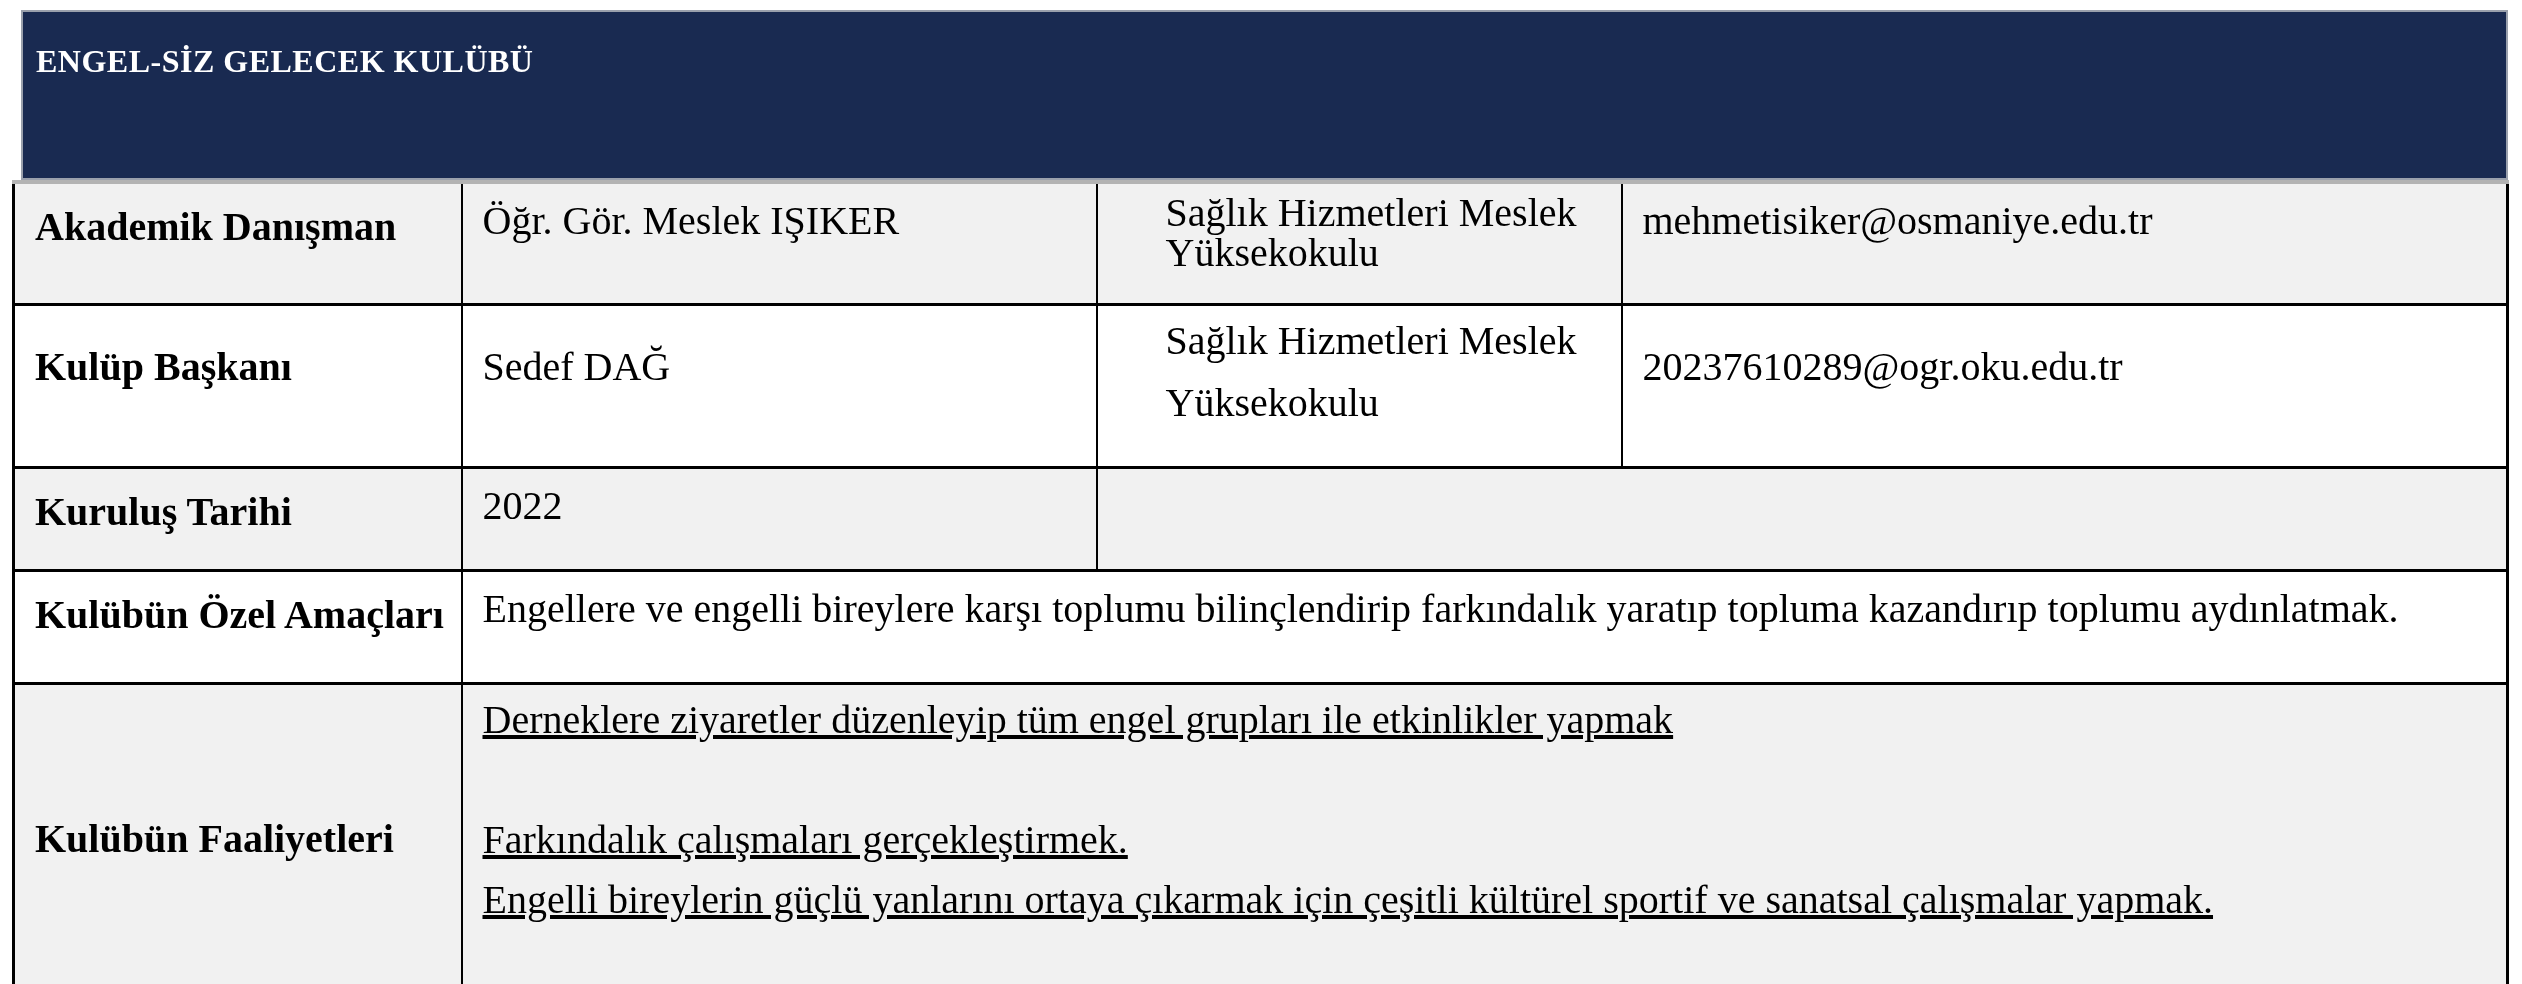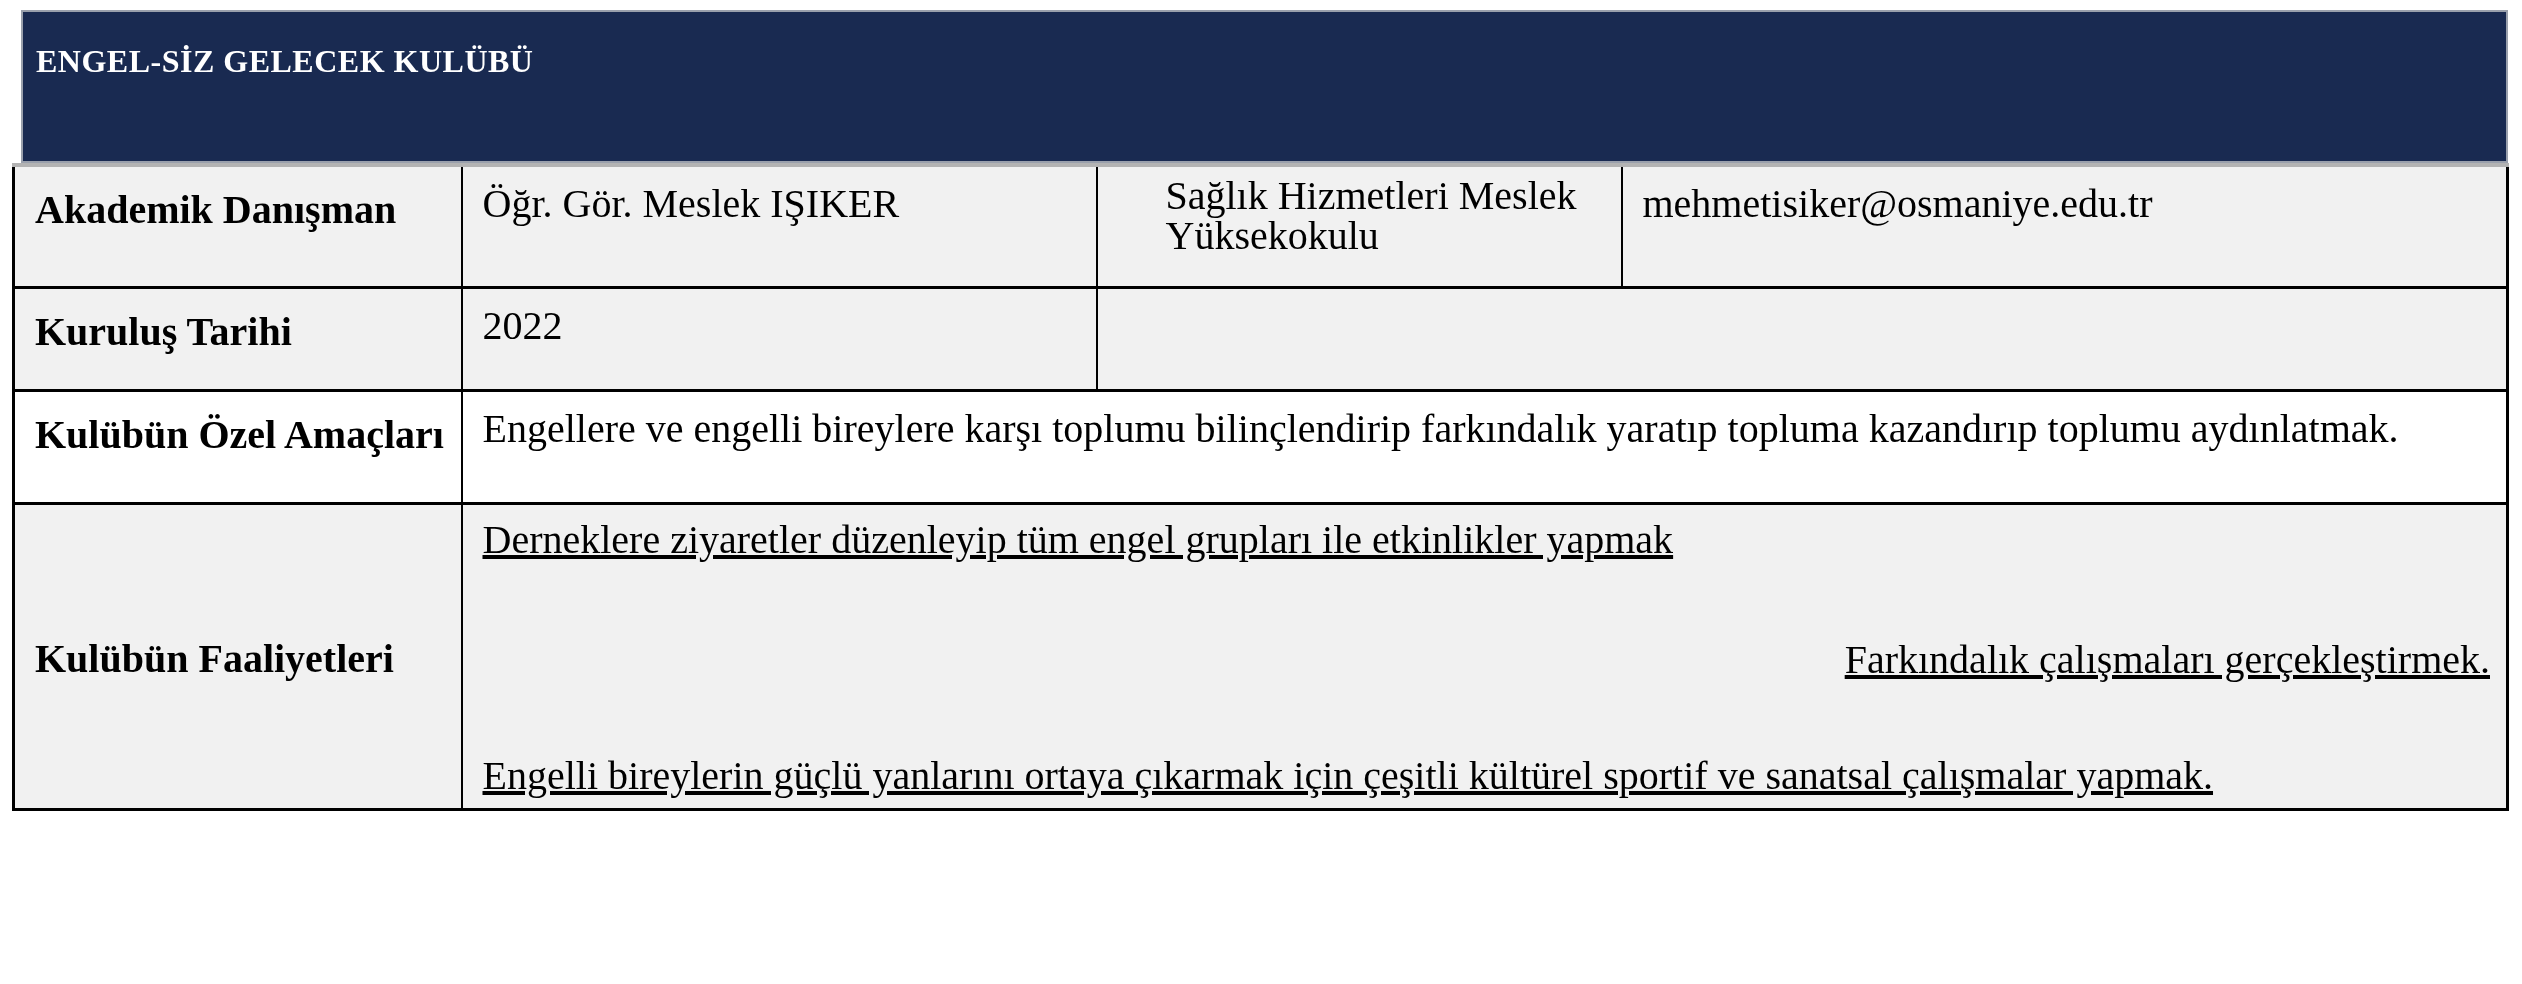--- a/index.html
+++ b/index.html
@@ -12,21 +12,21 @@
     overflow: hidden;
     font-family: "Liberation Serif", "DejaVu Serif", serif;
     color: #000000;
   }
   .page { position: relative; width: 2522px; height: 984px; background: #ffffff; }
 
   
   .header-bar {
     margin: 10px 14px 0 21px;
     width: 2487px;
-    height: 153px;
+    height: 170px;
     background: #192a51;
     border: 2px solid #9aa0ac;
   }
   .header-title {
     color: #ffffff;
     font-weight: bold;
     font-size: 32px;
     line-height: 38px;
     padding: 30px 0 0 13px;
     letter-spacing: 0.5px;
@@ -72,21 +72,21 @@
 
   .unit-line { display: block; margin-left: 48px; }
   tr.r1 .unit-line + .unit-line { margin-top: 2px; }
   tr.r2 .unit-line + .unit-line { margin-top: 24px; }
 
   td.label-middle { vertical-align: middle; font-weight: bold; padding-top: 13px; }
 
   td.activities-cell { padding-top: 16px; }
   .activity { margin: 0; text-decoration: underline; }
   .activity.a0 { margin-bottom: 82px; }
-  .activity.a1 { margin-bottom: 78px; text-align: right; }
+  .activity.a1 { margin-bottom: 22px; }
 </style>
 </head>
 <body>
 
 <div class="page">
 
   <div class="header-bar">
     <div class="header-title">ENGEL-SİZ GELECEK KULÜBÜ</div>
   </div>
 
@@ -102,20 +102,29 @@
       <tr class="shade r1 first-row">
         <td class="label">Akademik Danışman</td>
         <td>Öğr. Gör. Meslek IŞIKER</td>
         <td class="unit-cell">
           <span class="unit-line">Sağlık Hizmetleri Meslek</span>
           <span class="unit-line">Yüksekokulu</span>
         </td>
         <td>mehmetisiker@osmaniye.edu.tr</td>
       </tr>
 
+      <tr class="plain r2">
+        <td class="label">Kulüp Başkanı</td>
+        <td>Sedef DAĞ</td>
+        <td class="unit-cell">
+          <span class="unit-line">Sağlık Hizmetleri Meslek</span>
+          <span class="unit-line">Yüksekokulu</span>
+        </td>
+        <td>20237610289@ogr.oku.edu.tr</td>
+      </tr>
 
       <tr class="shade r3">
         <td class="label">Kuruluş Tarihi</td>
         <td>2022</td>
         <td colspan="2"></td>
       </tr>
 
       <tr class="plain r4">
         <td class="label">Kulübün Özel Amaçları</td>
         <td colspan="3">Engellere ve engelli bireylere karşı toplumu bilinçlendirip farkındalık yaratıp topluma kazandırıp toplumu aydınlatmak.</td>

